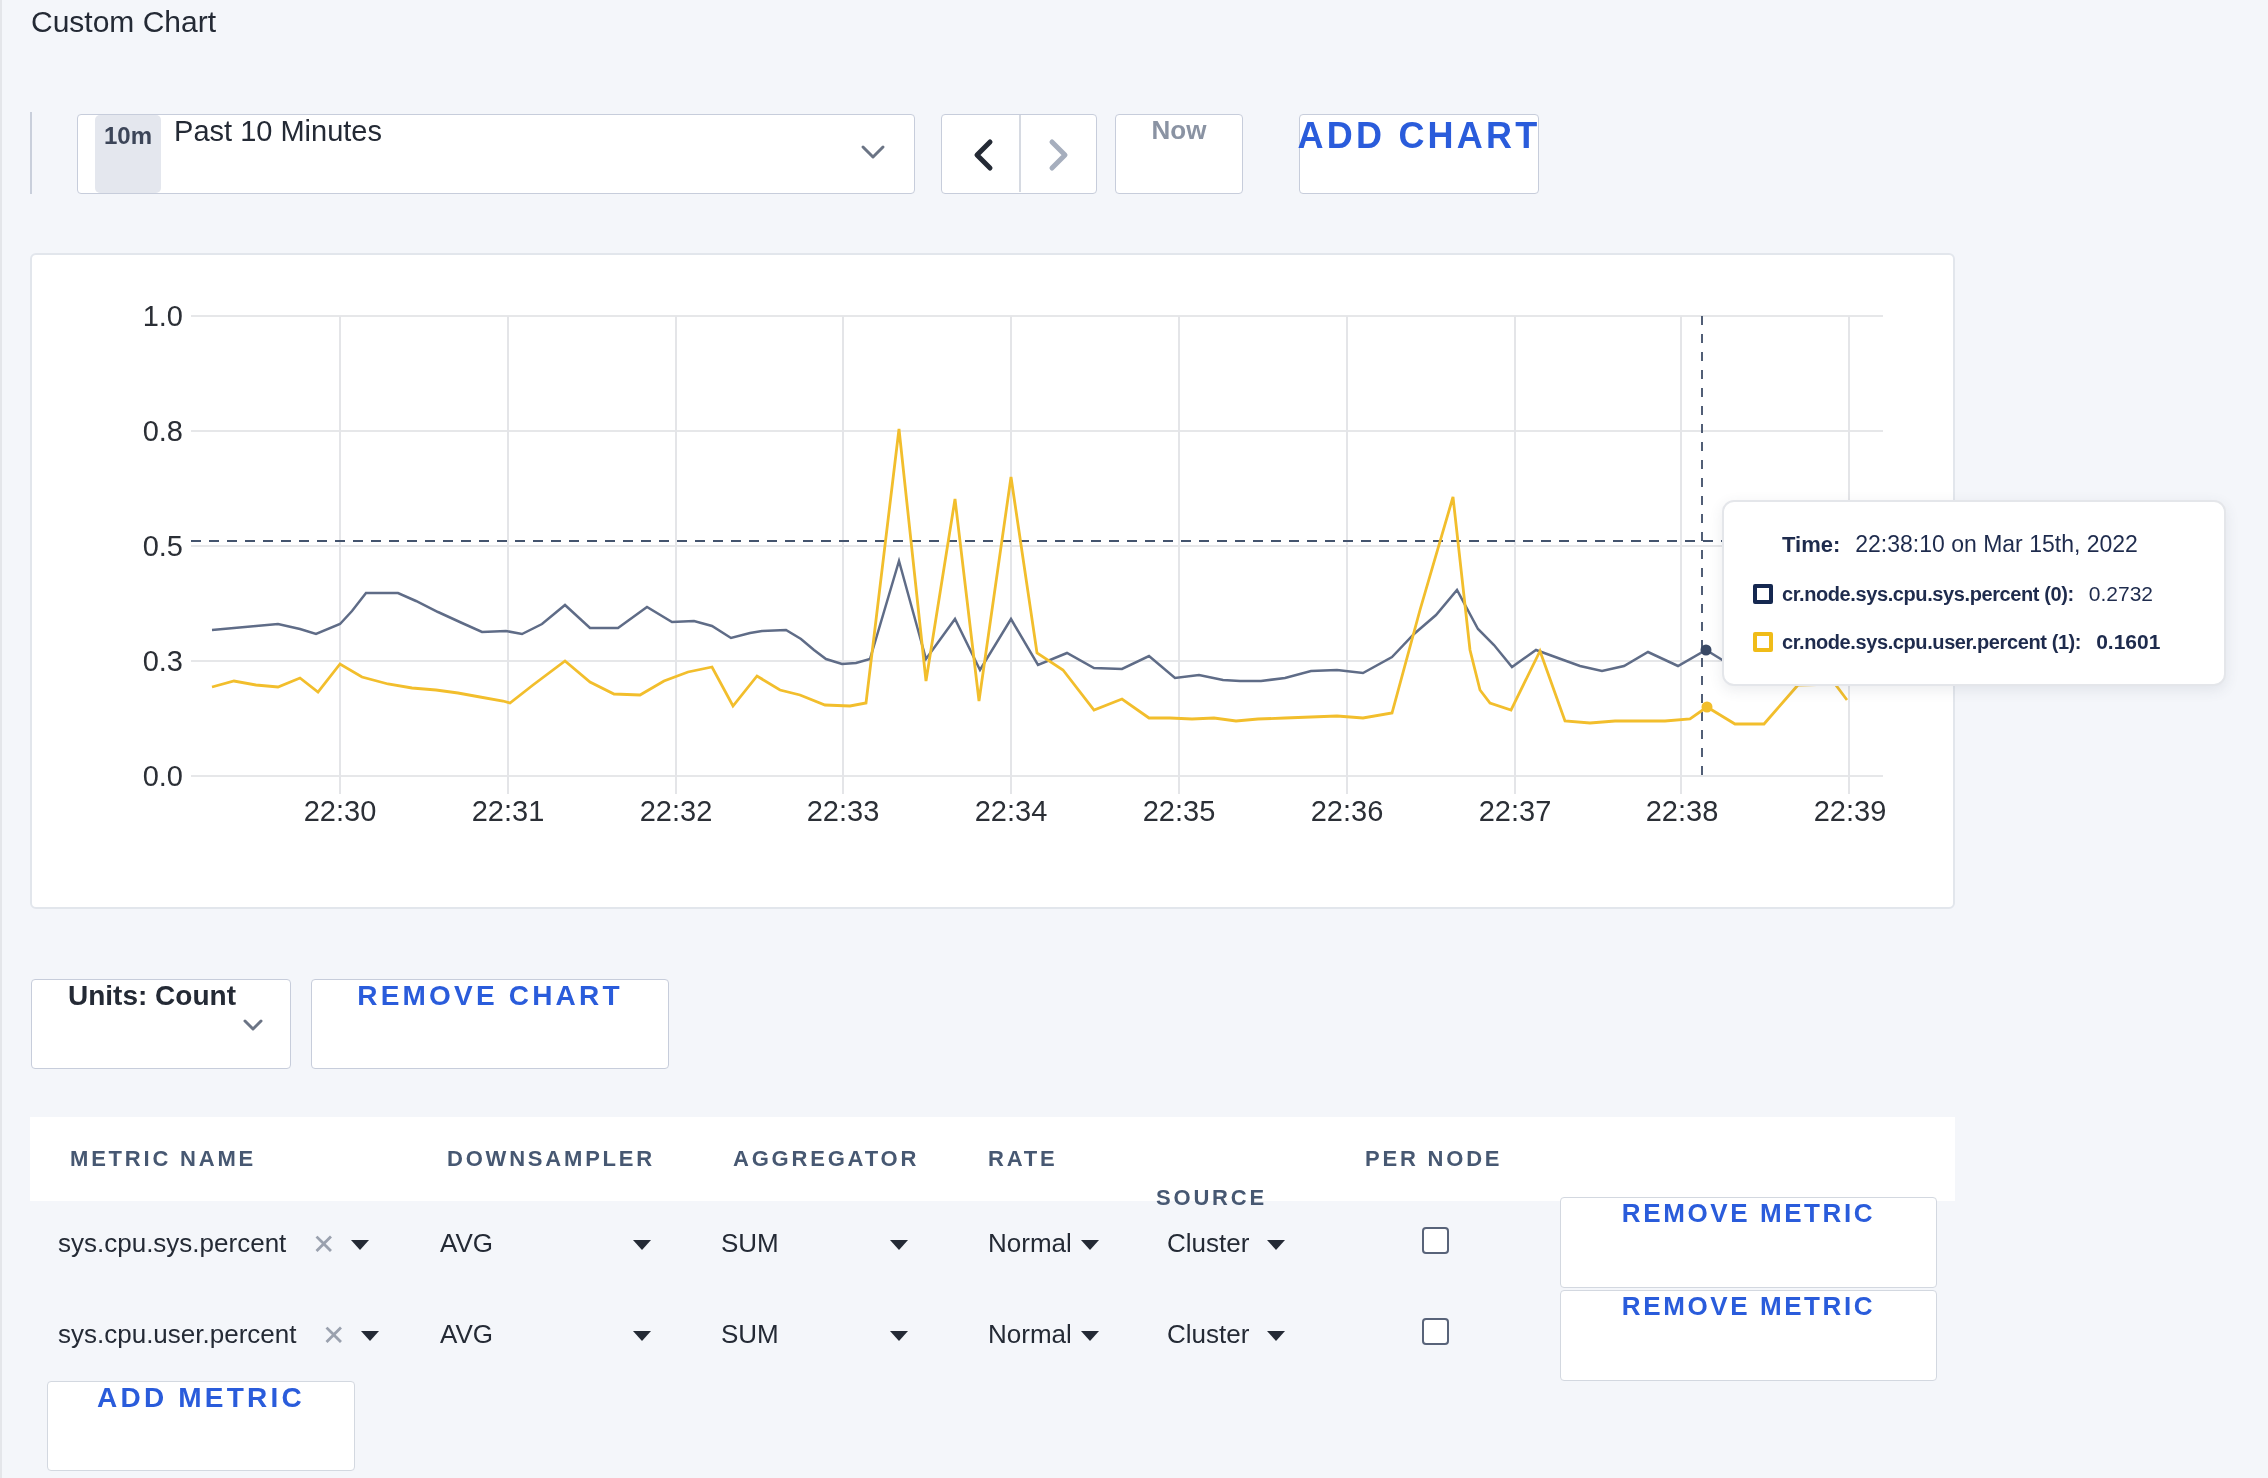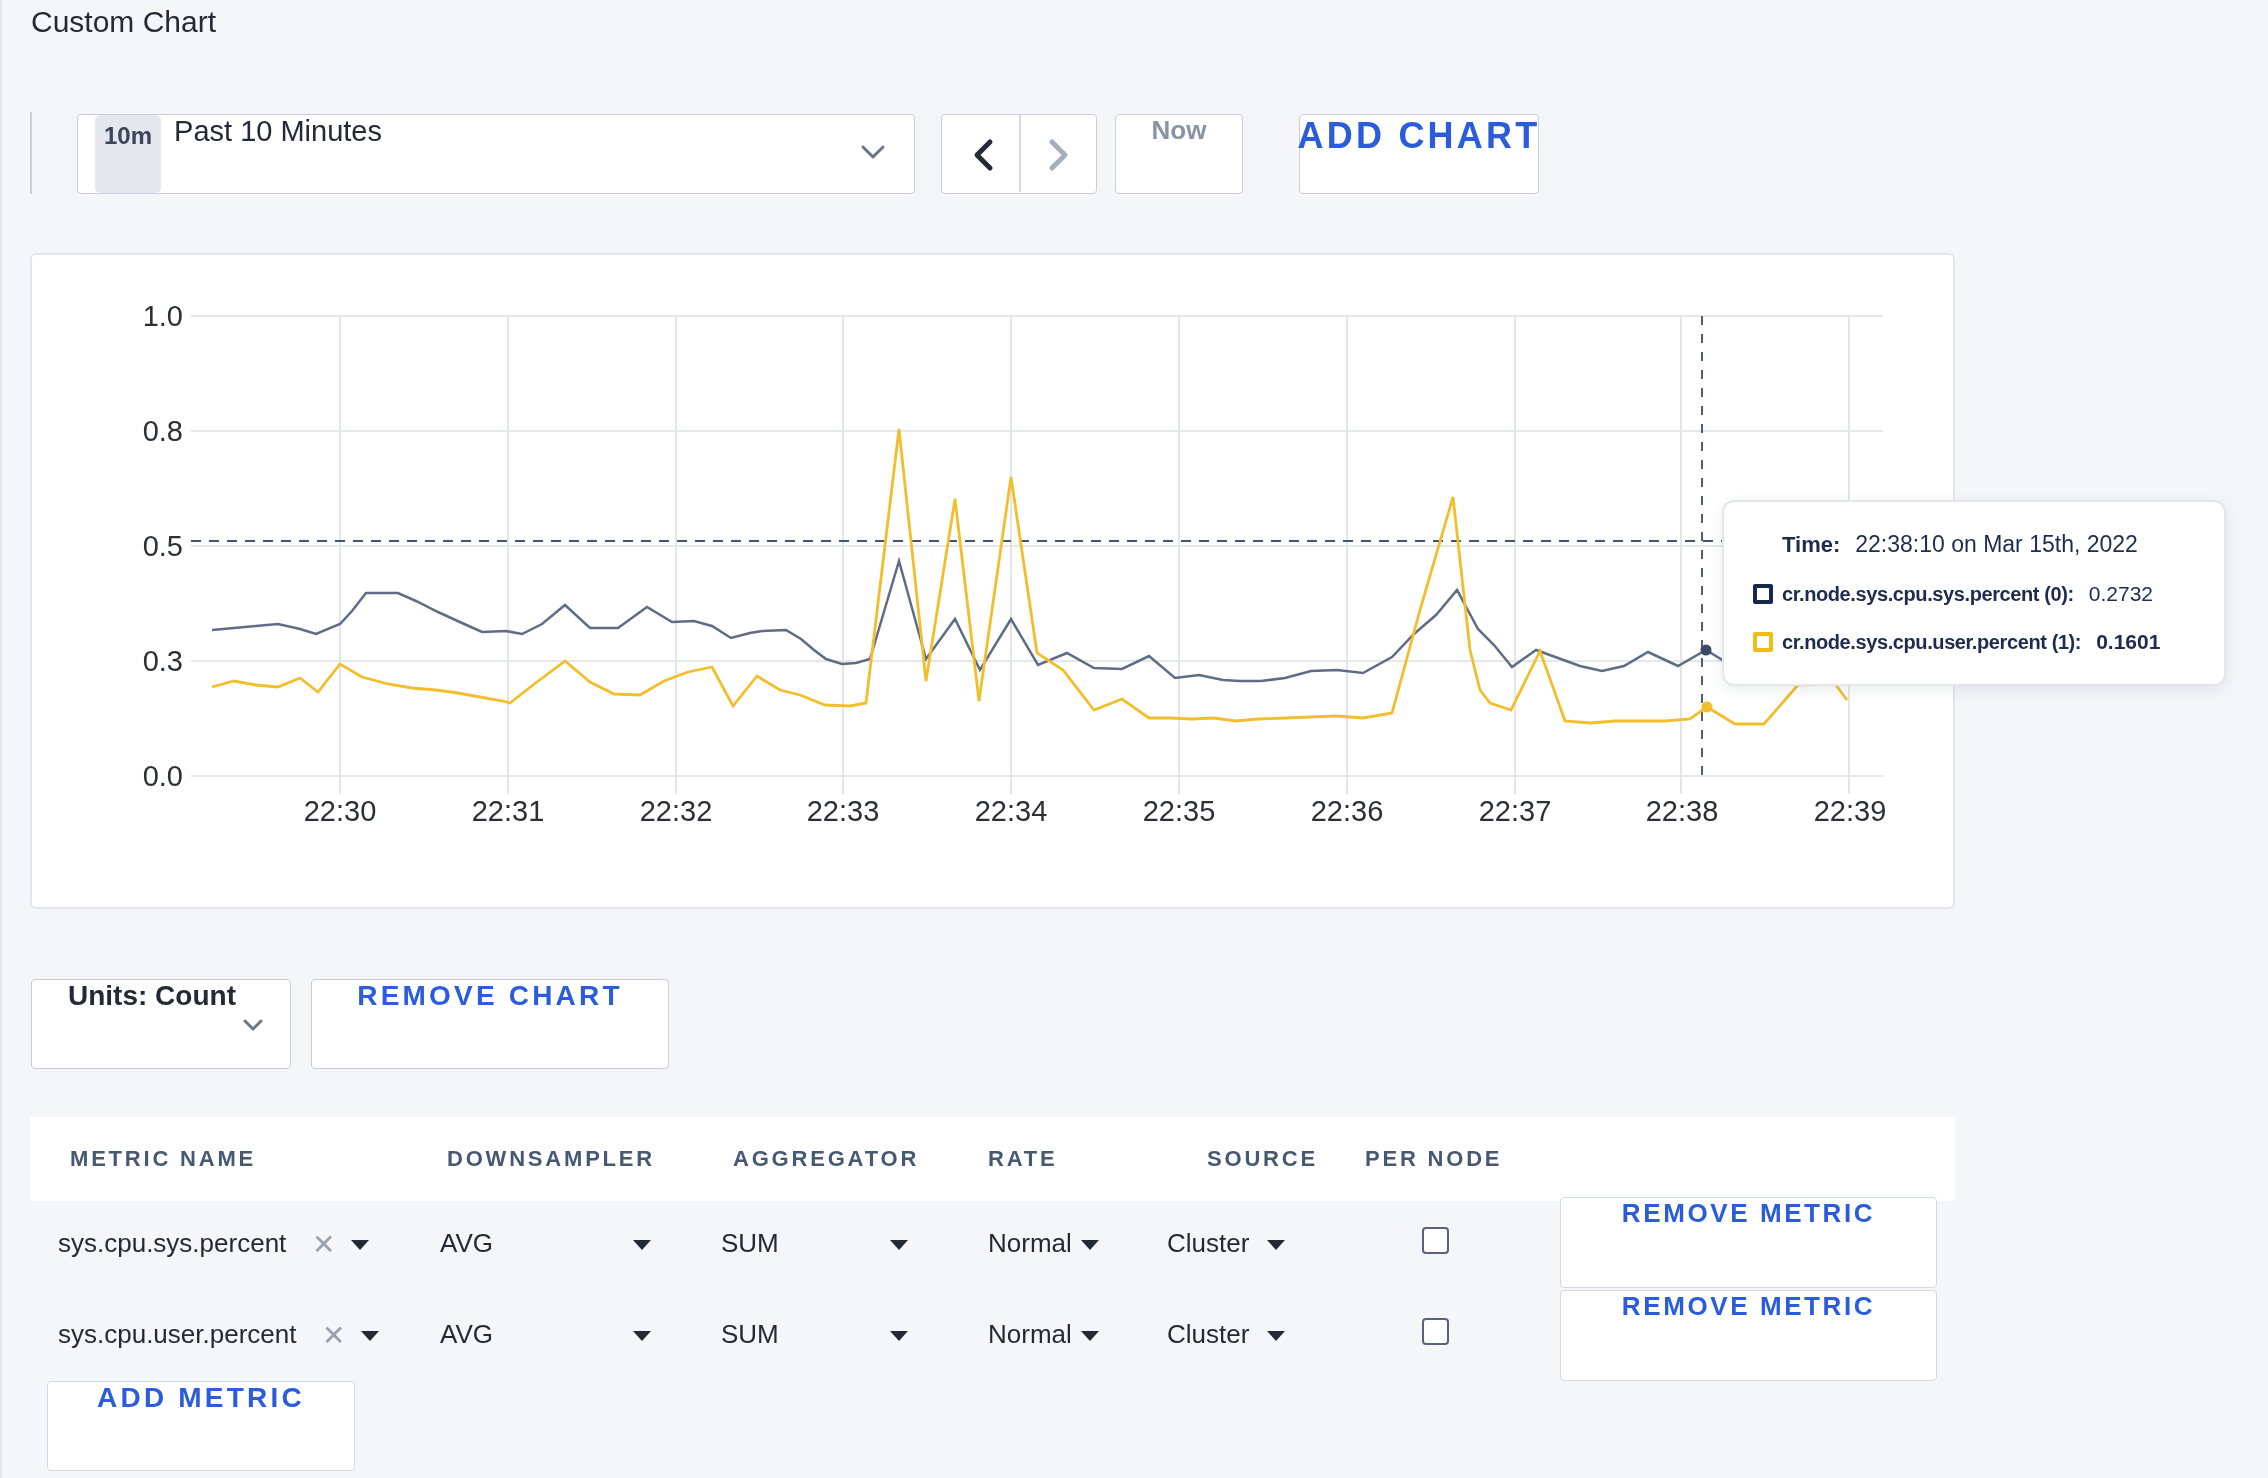--- a/index.html
+++ b/index.html
@@ -101,21 +101,21 @@
     </svg>
   </div>
   <div class="btn blue" style="left:311px;top:979px;width:358px;height:90px;font-size:28px;">REMOVE CHART</div>
 
   <div class="abs" style="left:30px;top:1117px;width:1925px;height:84px;background:#fff;"></div>
   <div class="abs" style="left:0;top:1146px;width:2268px;font-size:22px;font-weight:700;letter-spacing:2.8px;color:#475872;">
     <span class="abs" style="left:70px;">METRIC NAME</span>
     <span class="abs" style="left:447px;">DOWNSAMPLER</span>
     <span class="abs" style="left:733px;">AGGREGATOR</span>
     <span class="abs" style="left:988px;">RATE</span>
-    <span class="abs" style="left:1207px;">SOURCE</span>
+    <span class="abs" style="left:1156px;margin-top:39px;">SOURCE</span>
     <span class="abs" style="left:1365px;">PER NODE</span>
   </div>
 
   <div class="abs" style="left:0;top:1228px;width:2268px;font-size:26px;color:#242A35;">
     <span class="abs" style="left:58px;">sys.cpu.sys.percent</span>
     <span class="abs" style="left:312px;color:#9AA1AE;font-size:28px;">✕</span>
     <svg class="abs" style="left:349px;top:10px;" width="22" height="14">
       <path d="M2 2 L11 12 L20 2" fill="#242A35"></path>
     </svg>
     <span class="abs" style="left:440px;">AVG</span>

